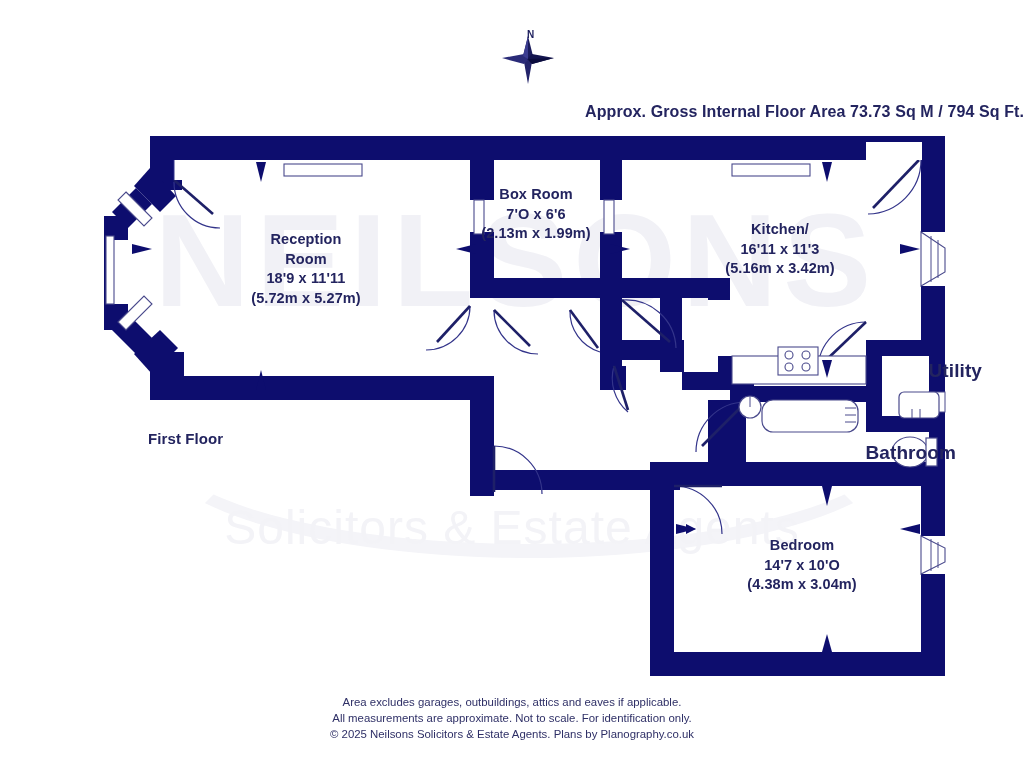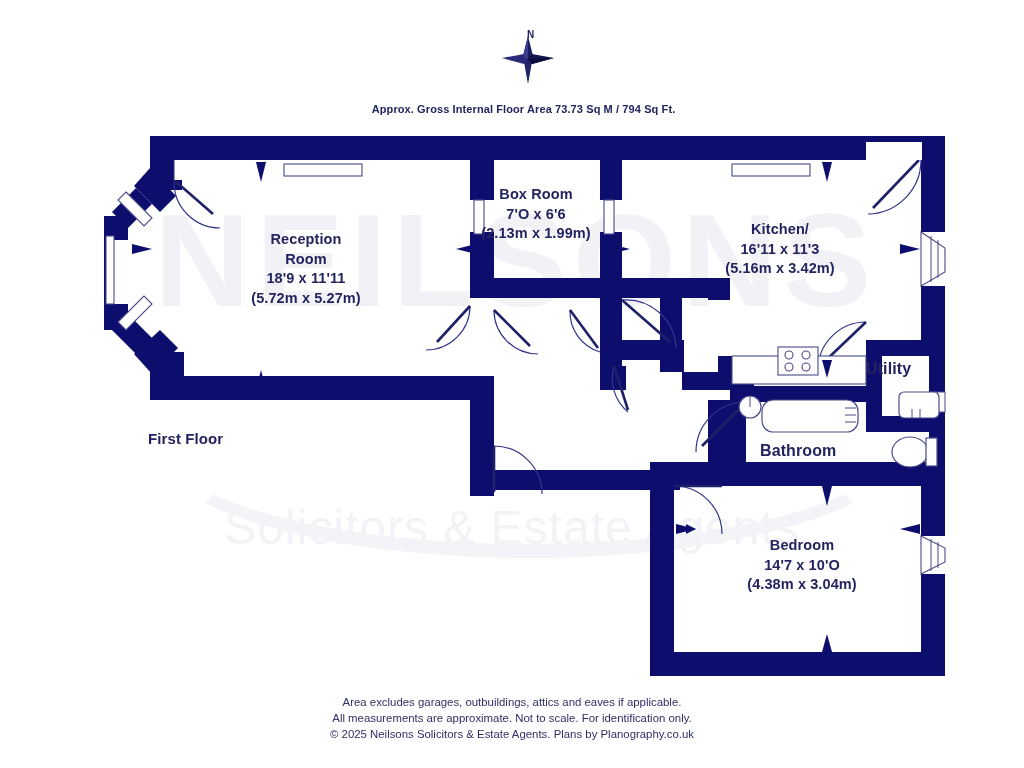--- a/index.html
+++ b/index.html
@@ -31,50 +31,51 @@
     display: block;
   }
   .txt {
     position: absolute;
     white-space: pre;
     color: #23245f;
     letter-spacing: 0.1px;
     text-align: center;
   }
   .title-text {
-    font-size: 11px;
+    font-size: 16px;
     font-weight: bold;
     left: 0;
     right: 0;
     top: 103px;
-    text-align: center;
+    text-align: right;
     white-space: normal;
     margin-left: 23px;
   }
   .room-label {
     font-size: 14.5px;
     font-weight: bold;
     text-align: center;
     line-height: 19.5px;
     white-space: normal;
   }
   .room-label .dim {
     font-weight: bold;
   }
   .floor-label {
     font-size: 15px;
     font-weight: bold;
     left: 148px;
     top: 430px;
   }
   .small-room-label {
-    font-size: 16px;
-    font-weight: bold;
-    text-align: left;
+    font-size: 19px;
+    font-weight: bold;
+    text-align: right;
     white-space: normal;
+    padding-left: 36px;
   }
   .footer {
     position: absolute;
     left: 0;
     right: 0;
     top: 686px;
     text-align: center;
     font-size: 11.4px;
     line-height: 16px;
     color: #2e2f66;

